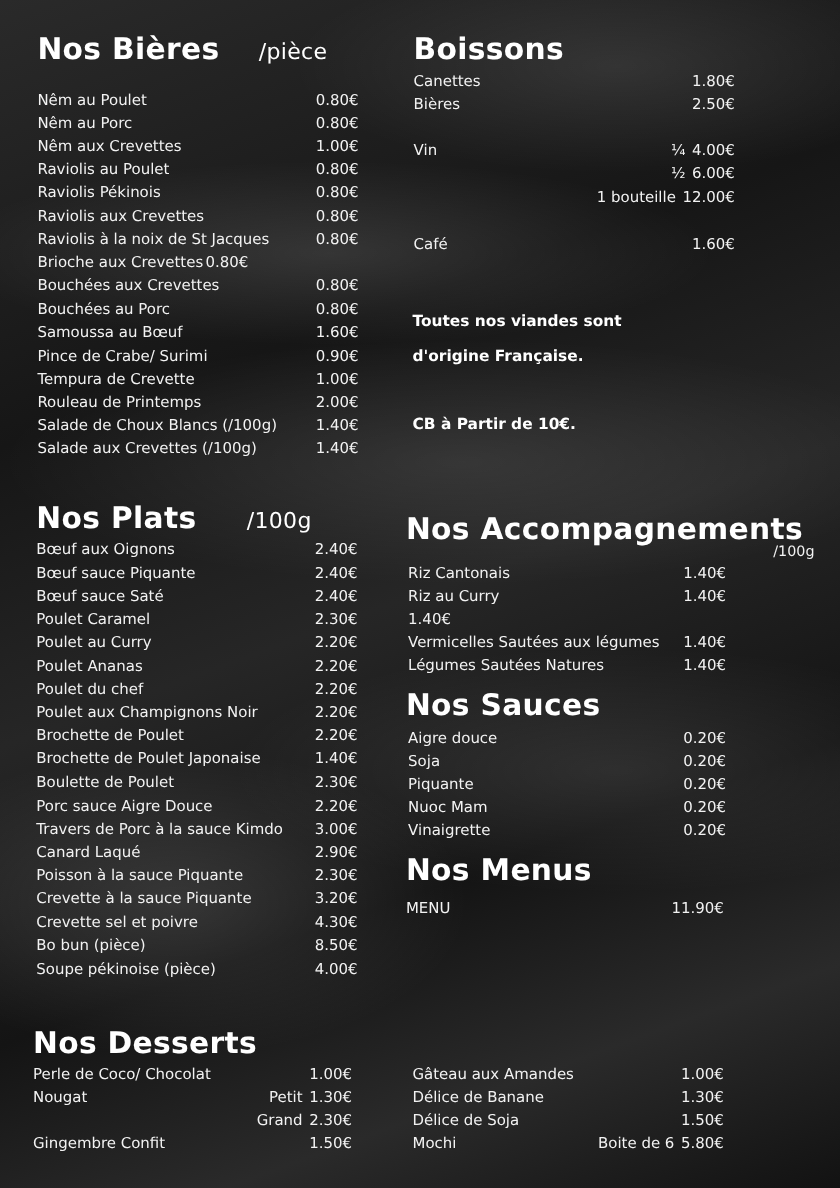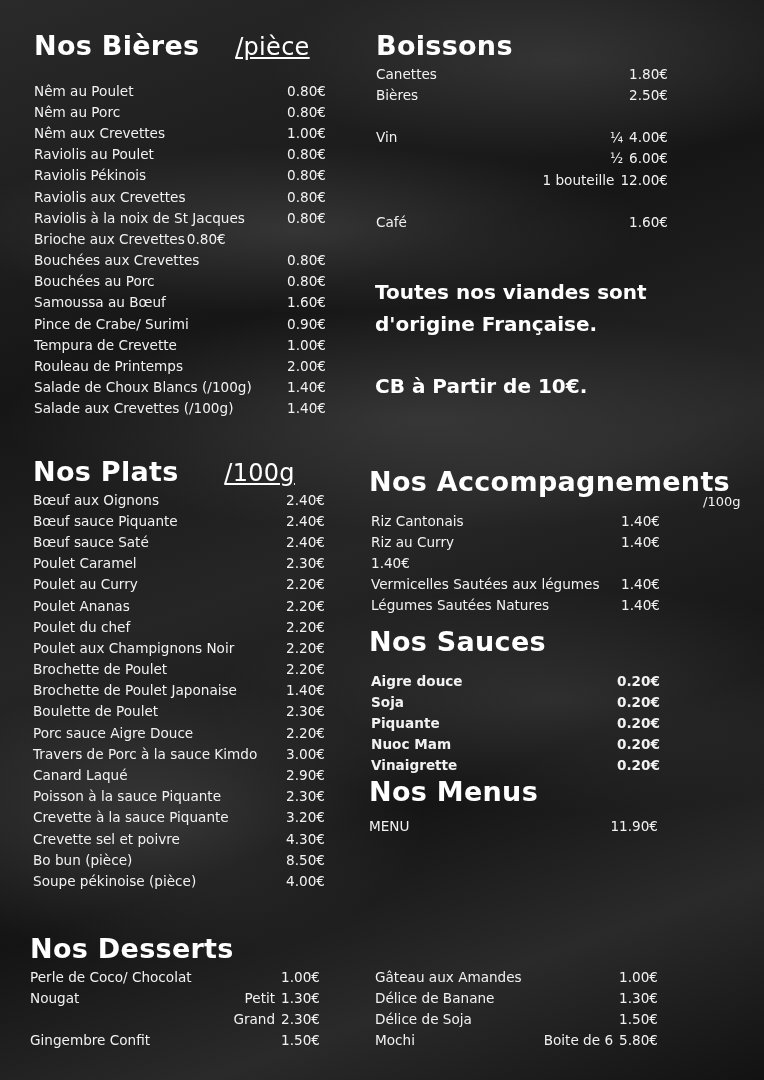--- a/index.html
+++ b/index.html
@@ -12,27 +12,27 @@
       radial-gradient(ellipse 600px 160px at 420px 420px, rgba(255,255,255,0.10), transparent 70%),
       radial-gradient(ellipse 380px 200px at 160px 820px, rgba(255,255,255,0.13), transparent 70%),
       radial-gradient(ellipse 500px 160px at 560px 700px, rgba(255,255,255,0.10), transparent 70%),
       linear-gradient(160deg, #2a2a2a 0%, #161616 30%, #262626 50%, #141414 70%, #2a2a2a 85%, #121212 100%);
   }
   .abs { position:absolute; }
   h2 {
     margin:0; font-family:"DejaVu Sans", sans-serif; font-weight:bold;
     font-size:27px; letter-spacing:0.3px; color:#fff; line-height:32px; white-space:nowrap;
   }
-  .unit { font-weight:normal; font-size:24px;text-decoration:underline; }
+  .unit { font-weight:normal; font-size:20px; }
   .unit-small { font-size:13px; font-weight:normal; position:absolute; }
   .row { display:flex; height:21.2px; align-items:center; font-size:13.6px; white-space:nowrap; }
   .row .name { flex:1; }
   .row .opt { margin-right:6px; }
   .row .price { text-align:right; }
-  .note { font-family:"DejaVu Sans", sans-serif; font-weight:bold; font-size:20px; line-height:32px; color:#fff; }
+  .note { font-family:"DejaVu Sans", sans-serif; font-weight:bold; font-size:14px; line-height:32px; color:#fff; }
 </style>
 </head>
 <body>
 
 <section class="abs" style="left:34px; top:30px; width:310px;">
   <h2>
     <span>Nos Bières</span>
     <span class="unit" style="margin-left:26px;">/pièce</span>
   </h2>
   <div style="width:292px; margin-top:17px;">
@@ -250,21 +250,21 @@
       </div>
     <div class="row">
         <span class="name">Légumes Sautées Natures</span>
         <span class="price">1.40€</span>
       </div>
   </div>
 </section>
 
 <section class="abs" style="left:369px; top:626px; width:300px;">
   <h2>Nos Sauces</h2>
-  <div style="width:289px; margin-top:12px; padding-left:2px;font-weight:bold;">
+  <div style="width:289px; margin-top:2px; padding-left:2px;">
     <div class="row">
         <span class="name">Aigre douce</span>
         <span class="price">0.20€</span>
       </div>
     <div class="row">
         <span class="name">Soja</span>
         <span class="price">0.20€</span>
       </div>
     <div class="row">
         <span class="name">Piquante</span>

